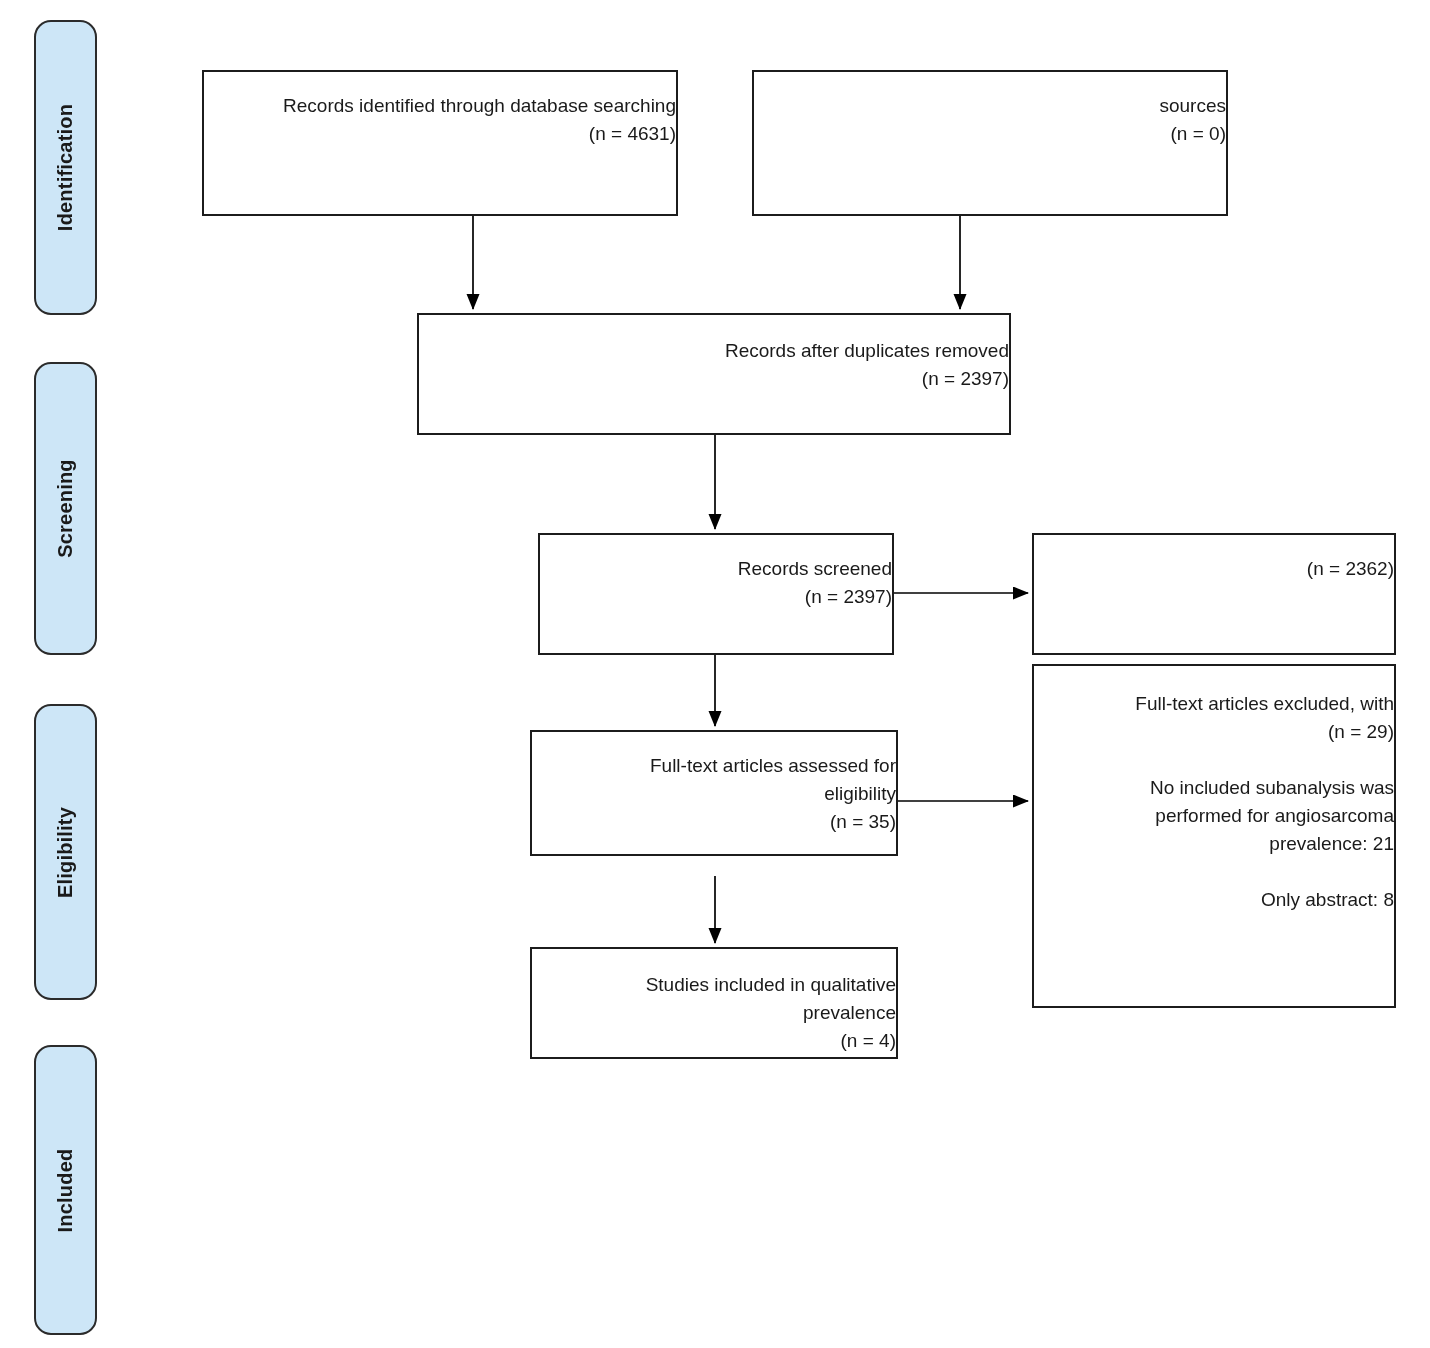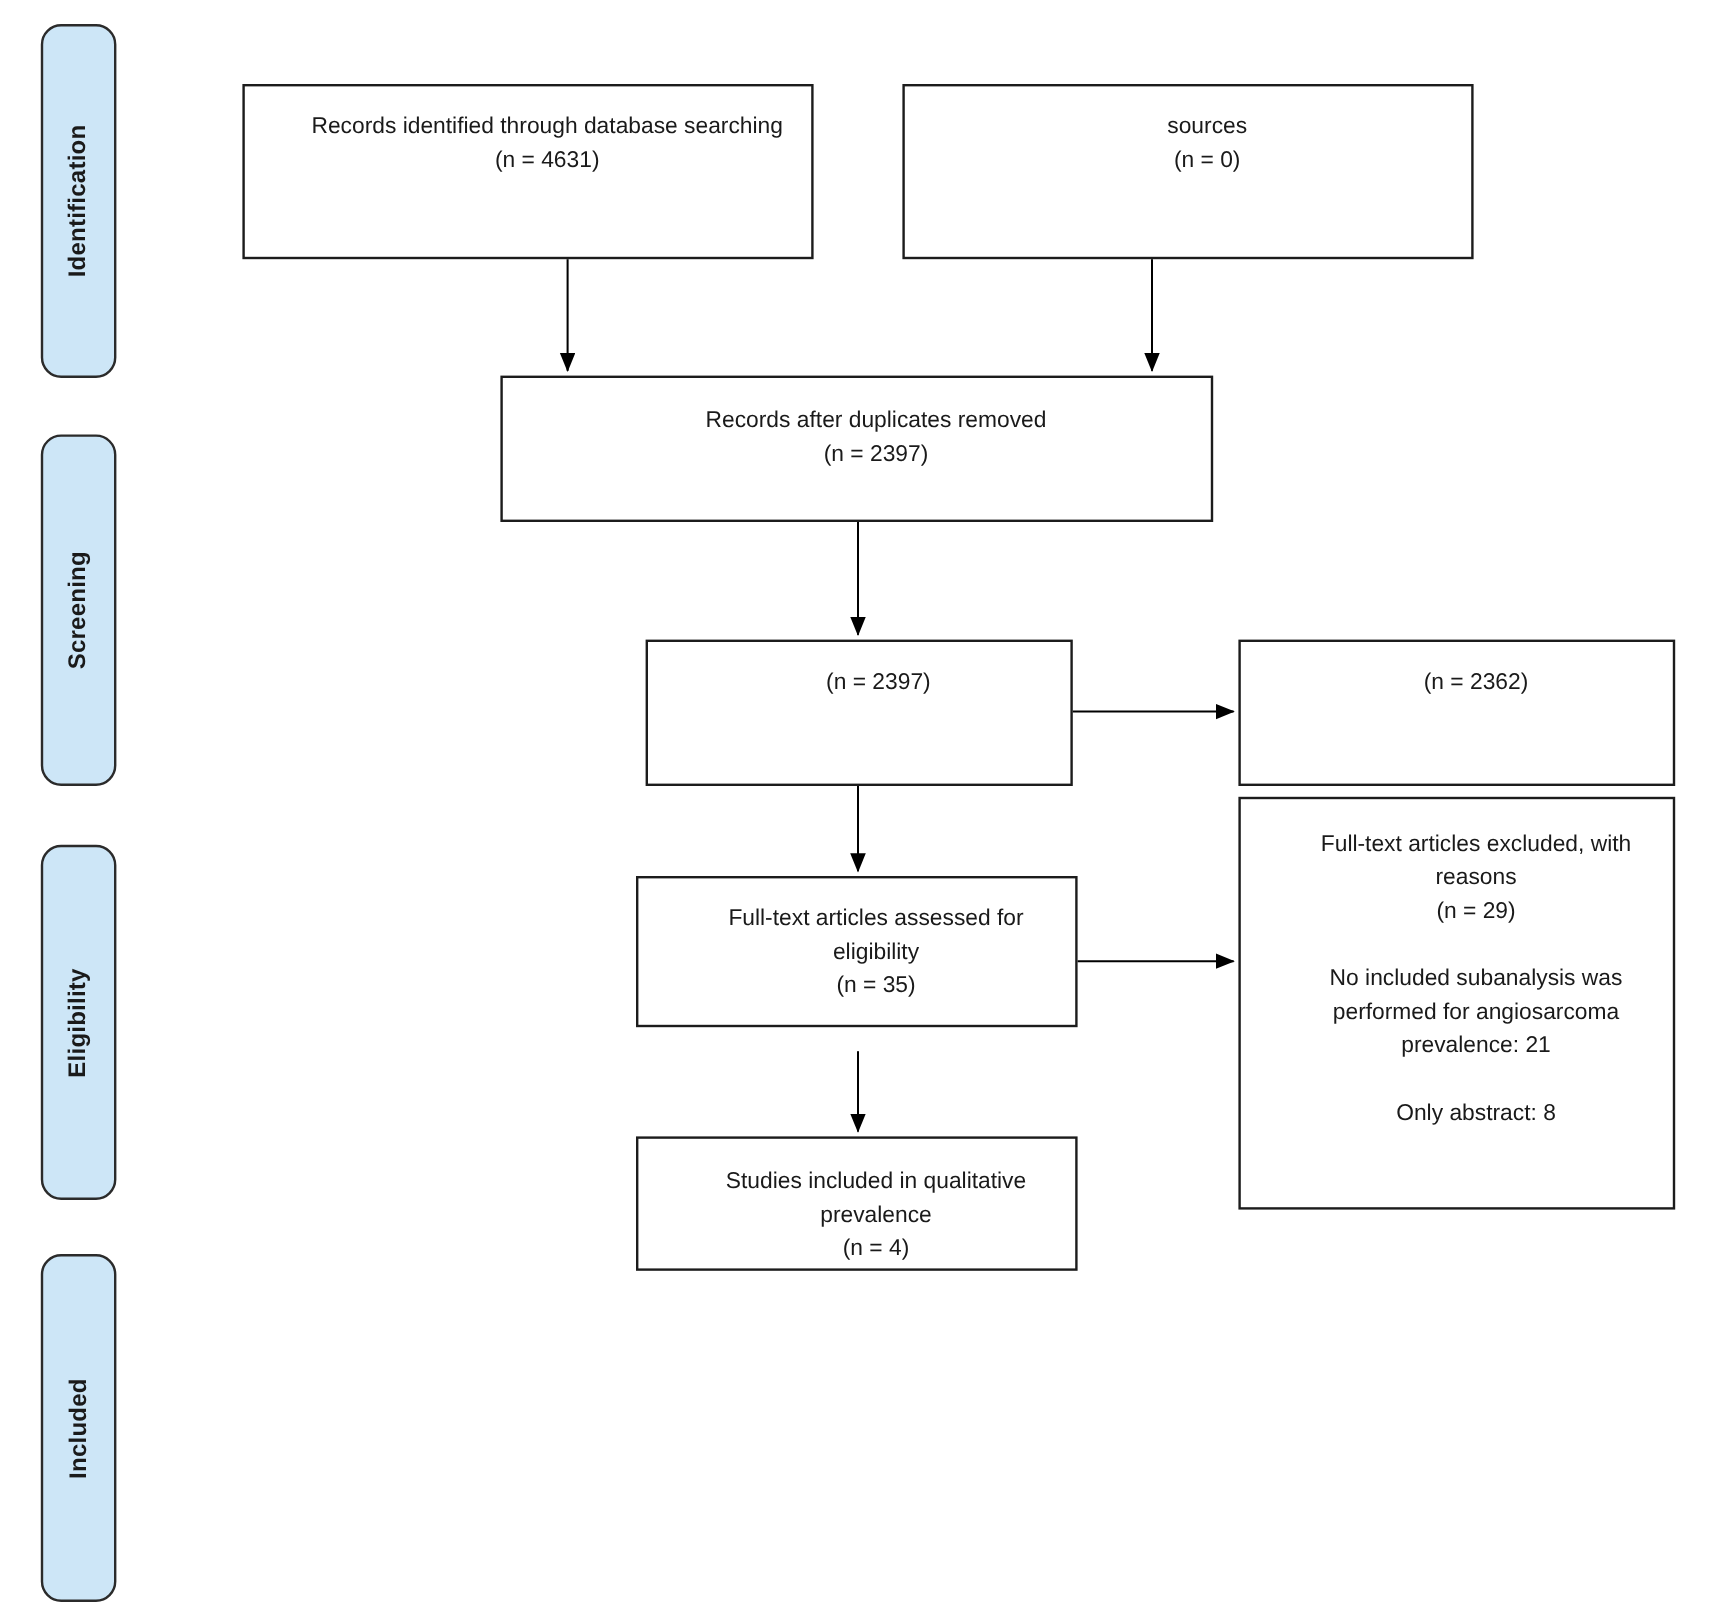--- a/index.html
+++ b/index.html
@@ -41,21 +41,21 @@
   #stage-screening      { top: 362px;  height: 293px; }
   #stage-eligibility    { top: 704px;  height: 296px; }
   #stage-included       { top: 1045px; height: 290px; }
 
   
   .flowbox {
     position: absolute;
     background: #ffffff;
     border: 2px solid #1c1c1c;
     box-sizing: border-box;
-    text-align: center;
+    text-align: right;
     font-size: 19px;
     line-height: 28px;
     padding-top: 20px;
     padding-left: 32px;
   }
   .flowbox .line { min-height: 28px; }
   .flowbox .gap-before { margin-top: 28px; }
 
   #box-records-identified { left: 202px;  top: 70px;  width: 476px; height: 146px; }
   #box-additional-records { left: 752px;  top: 70px;  width: 476px; height: 146px; }
@@ -106,36 +106,36 @@
     <div class="line">sources</div>
     <div class="line">(n = 0)</div>
   </div>
 
   <div class="flowbox" id="box-after-duplicates">
     <div class="line">Records after duplicates removed</div>
     <div class="line">(n = 2397)</div>
   </div>
 
   <div class="flowbox" id="box-records-screened">
+    <div class="line">Records screened</div>
     <div class="line">(n = 2397)</div>
   </div>
 
   <div class="flowbox" id="box-records-excluded">
     <div class="line">(n = 2362)</div>
   </div>
 
   <div class="flowbox" id="box-fulltext-assessed">
     <div class="line">Full-text articles assessed for</div>
     <div class="line">eligibility</div>
     <div class="line">(n = 35)</div>
   </div>
 
   <div class="flowbox" id="box-fulltext-excluded">
     <div class="line">Full-text articles excluded, with</div>
-    <div class="line">reasons</div>
     <div class="line">(n = 29)</div>
     <div class="line gap-before">No included subanalysis was</div>
     <div class="line">performed for angiosarcoma</div>
     <div class="line">prevalence: 21</div>
     <div class="line gap-before">Only abstract: 8</div>
   </div>
 
   <div class="flowbox" id="box-included-studies">
     <div class="line">Studies included in qualitative</div>
     <div class="line">prevalence</div>

